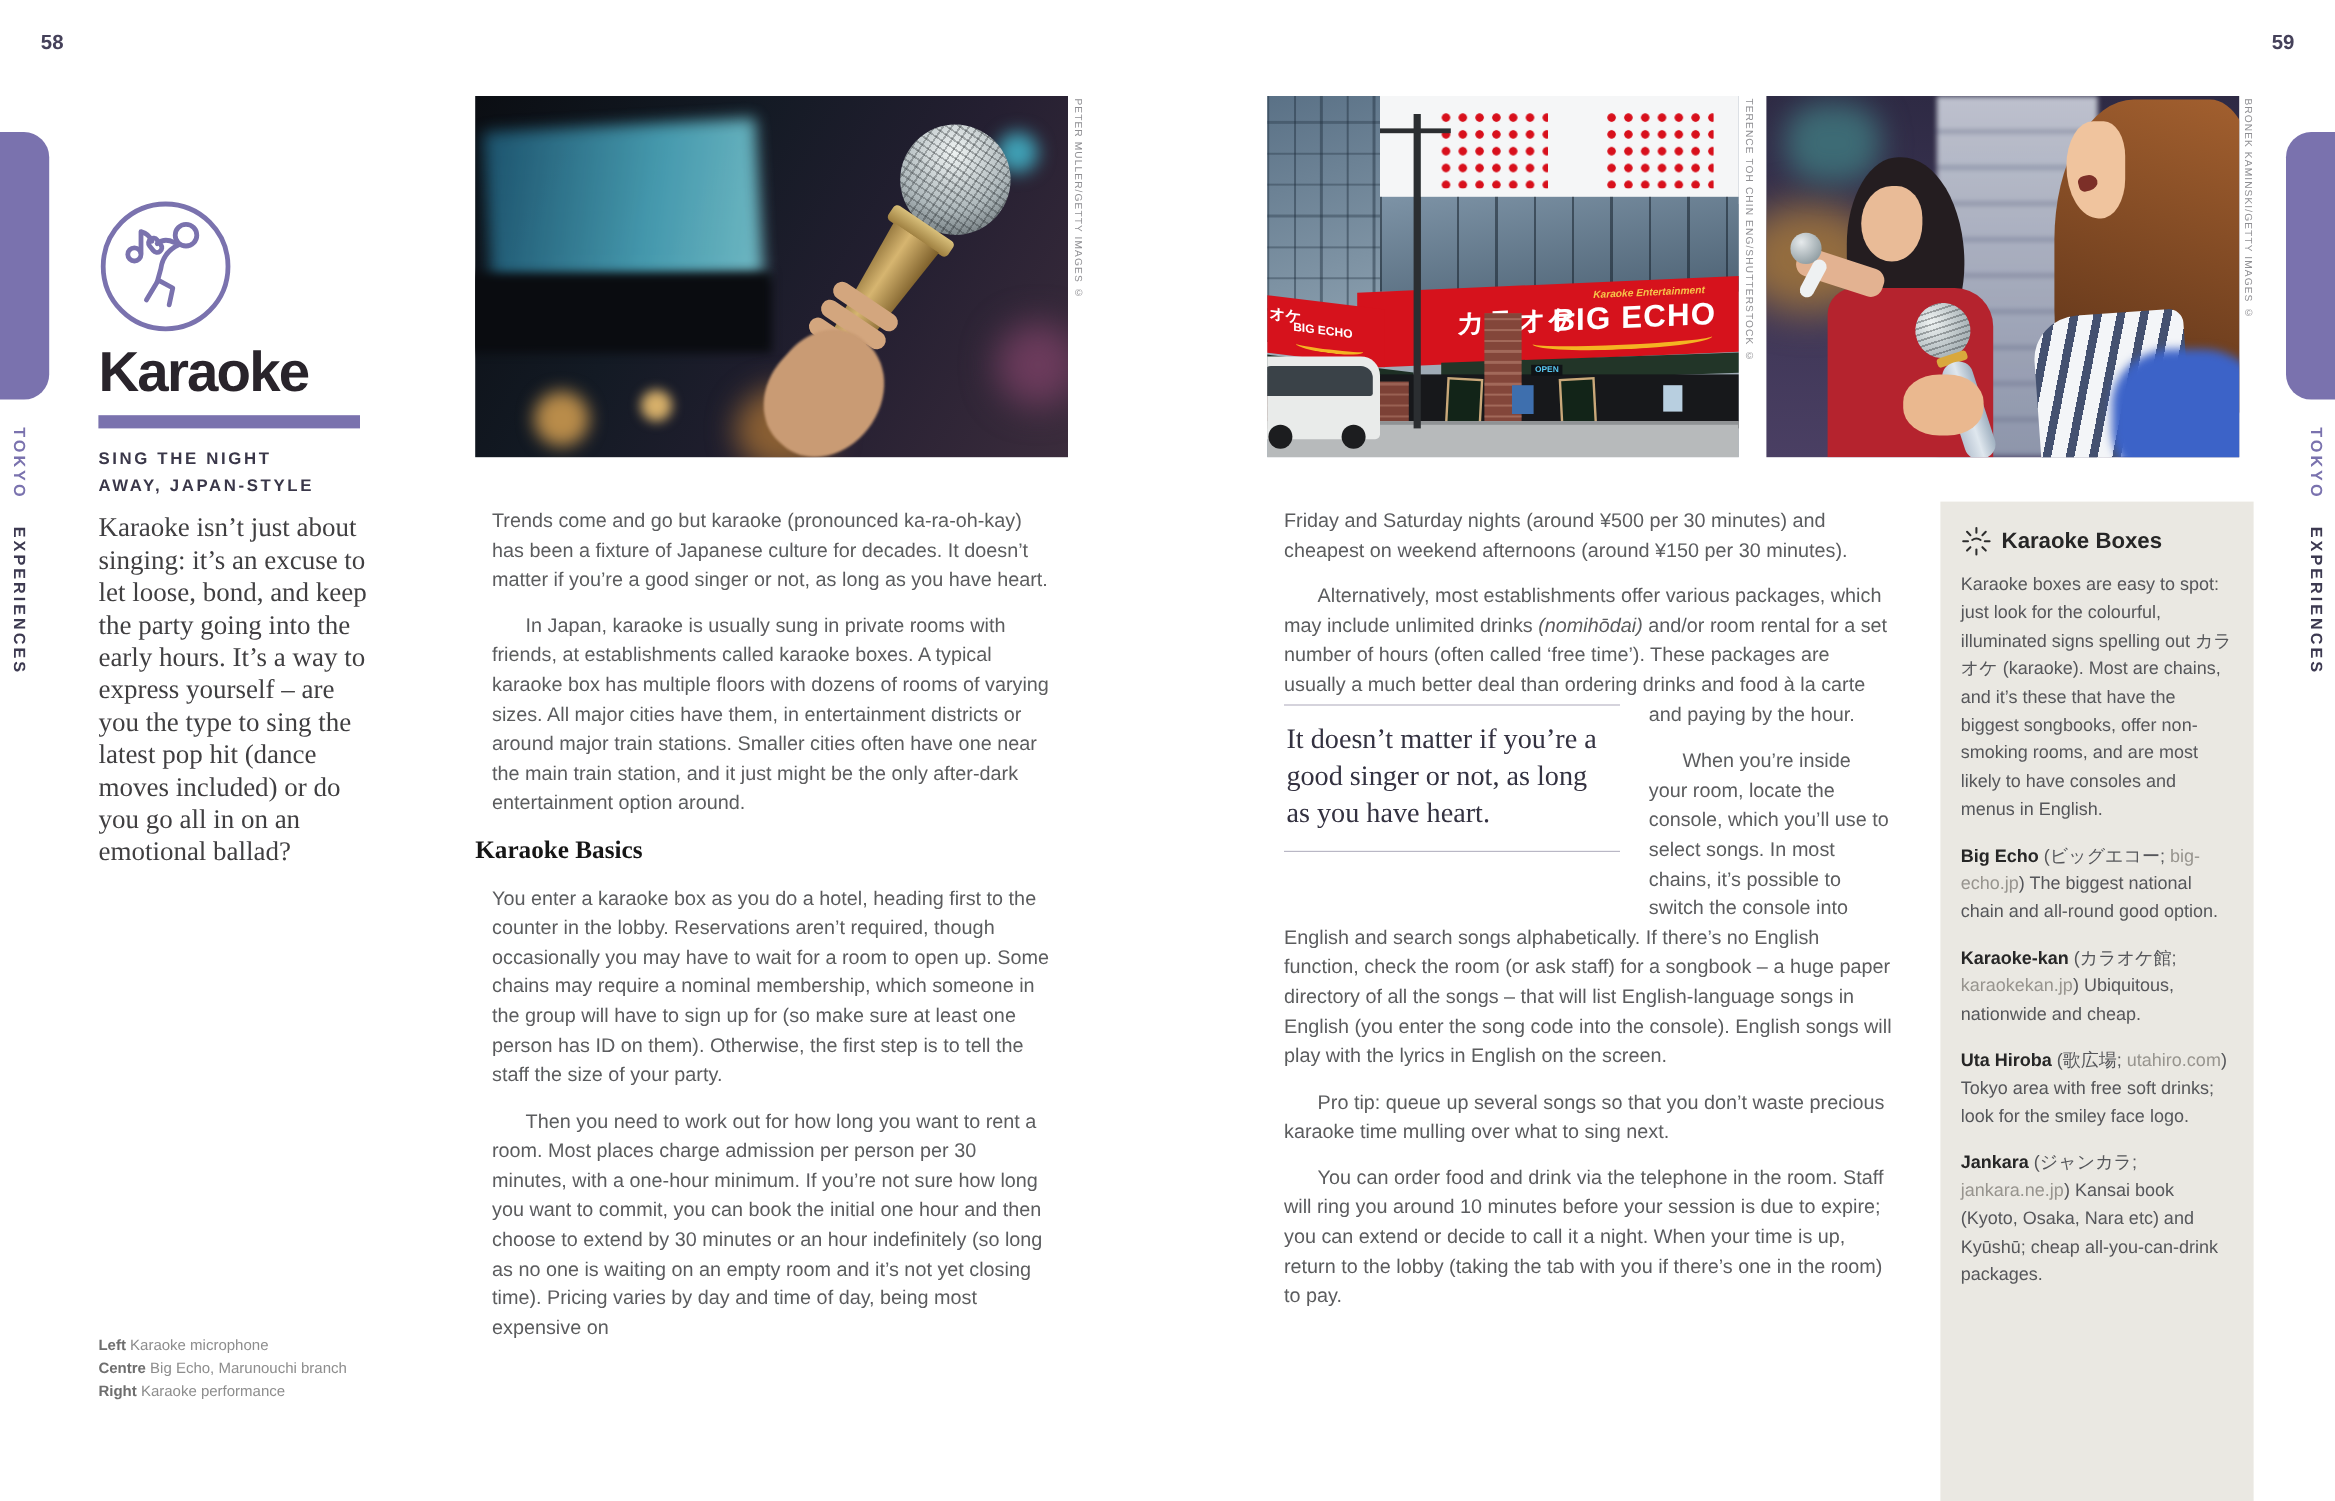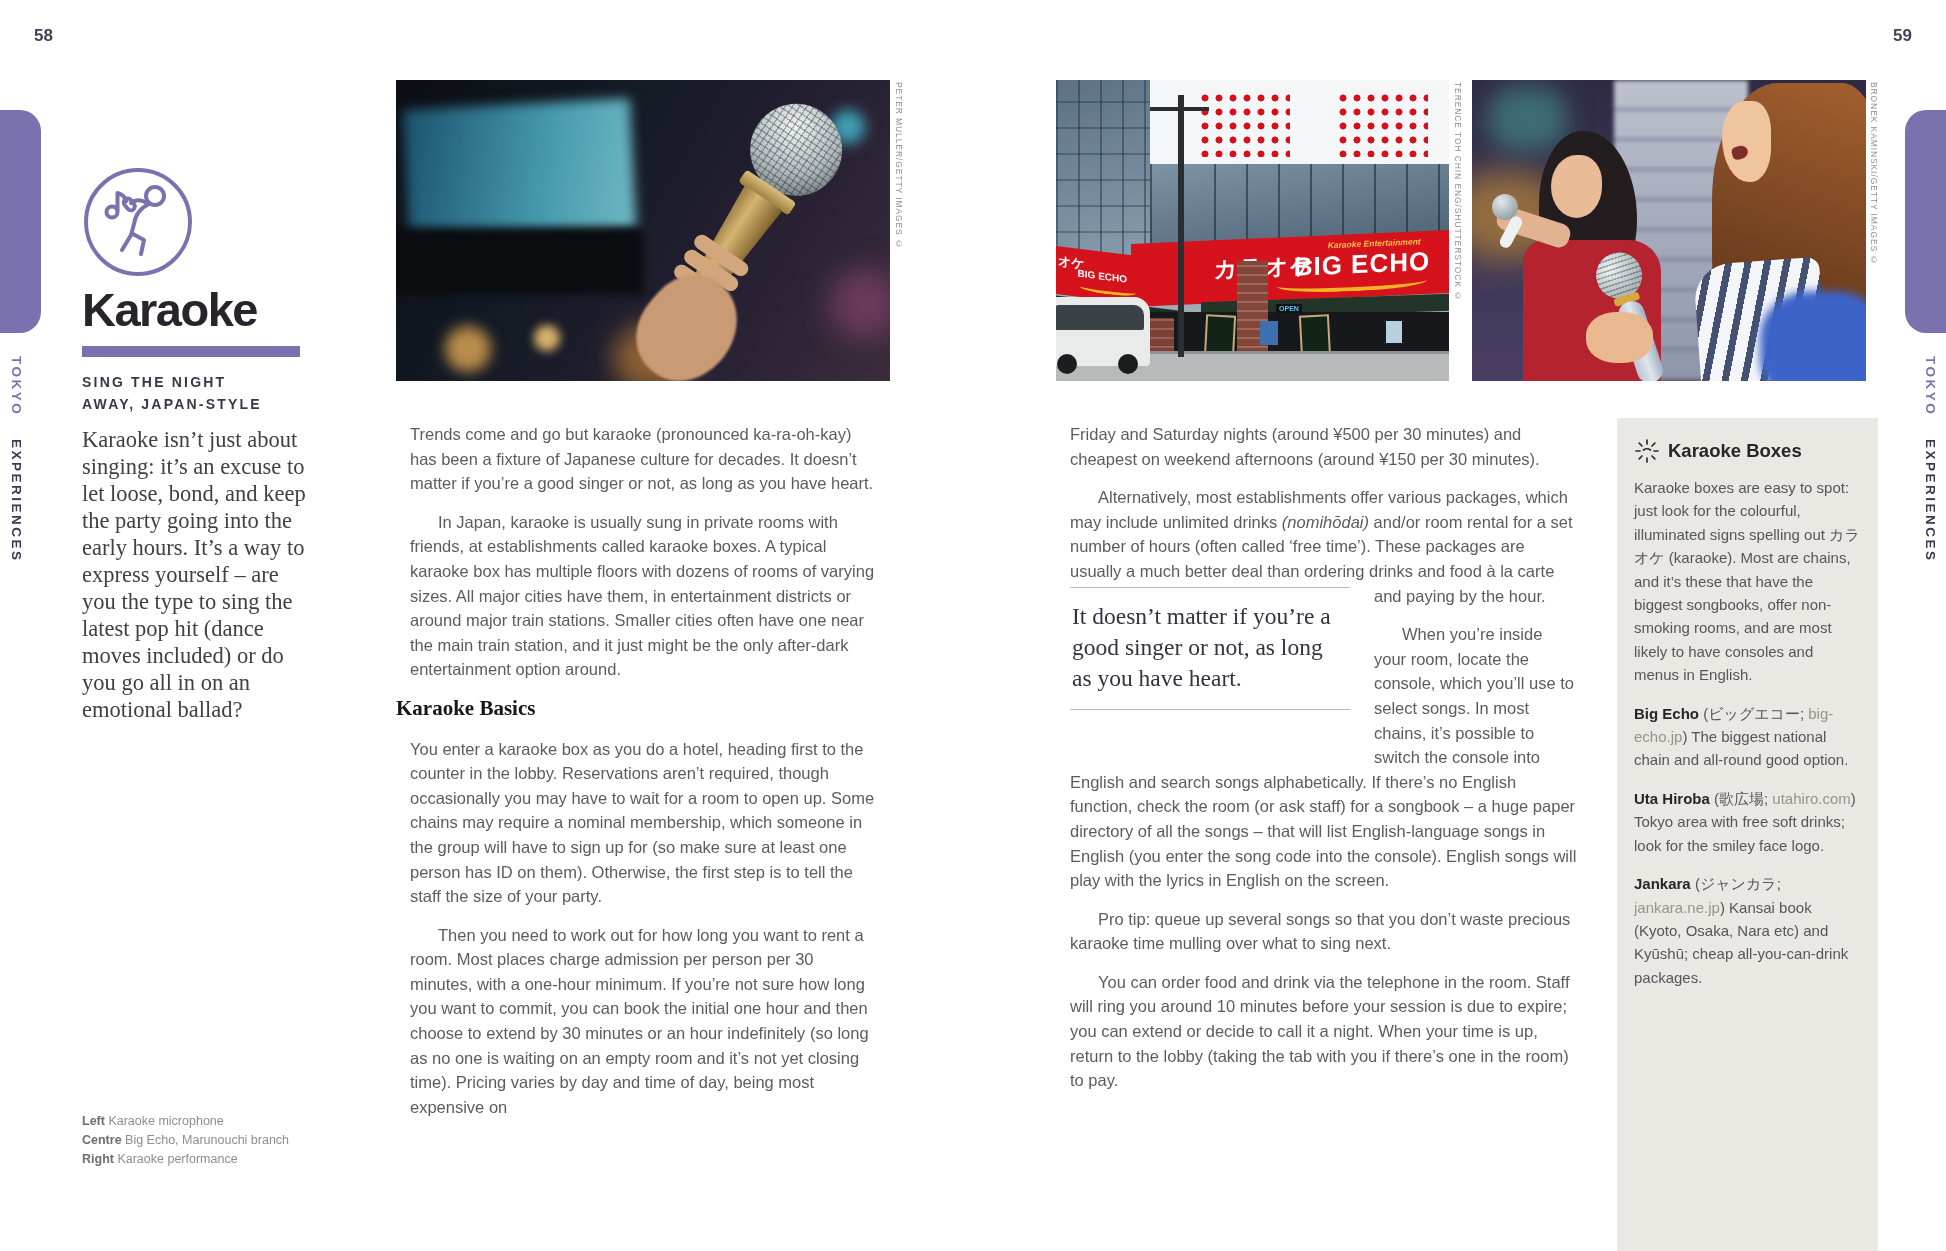--- a/index.html
+++ b/index.html
@@ -334,18 +334,19 @@
           <path d="M18 18 l2.8 2.8"></path>
         <path d="M20.8 5.2 L18 8"></path>
           <path d="M8 18 l-2.8 2.8"></path>
         <path d="M9.5 12 q3.5 -2.5 7 0"></path>
       </svg>
       <div class="sb-title">Karaoke Boxes</div>
     </div>
     <p class="sb-intro">Karaoke boxes are easy to spot: just look for the colourful, illuminated signs spelling out カラオケ (karaoke). Most are chains, and it’s these that have the biggest songbooks, offer non-smoking rooms, and are most likely to have consoles and menus in English.</p>
     <div id="sb-entries">
         <div class="sb-entry"><b>Big Echo</b> <span>(ビッグエコー; </span><span class="muted">big-echo.jp</span><span>) The biggest national chain and all-round good option.</span></div>
+        <div class="sb-entry"><b>Karaoke-kan</b> <span>(カラオケ館; </span><span class="muted">karaokekan.jp</span><span>) Ubiquitous, nationwide and cheap.</span></div>
         <div class="sb-entry"><b>Uta Hiroba</b> <span>(歌広場; </span><span class="muted">utahiro.com</span><span>) Tokyo area with free soft drinks; look for the smiley face logo.</span></div>
         <div class="sb-entry"><b>Jankara</b> <span>(ジャンカラ; </span><span class="muted">jankara.ne.jp</span><span>) Kansai book (Kyoto, Osaka, Nara etc) and Kyūshū; cheap all-you-can-drink packages.</span></div>
       </div>
   </aside>
 
 </div>
 
 </body></html>

